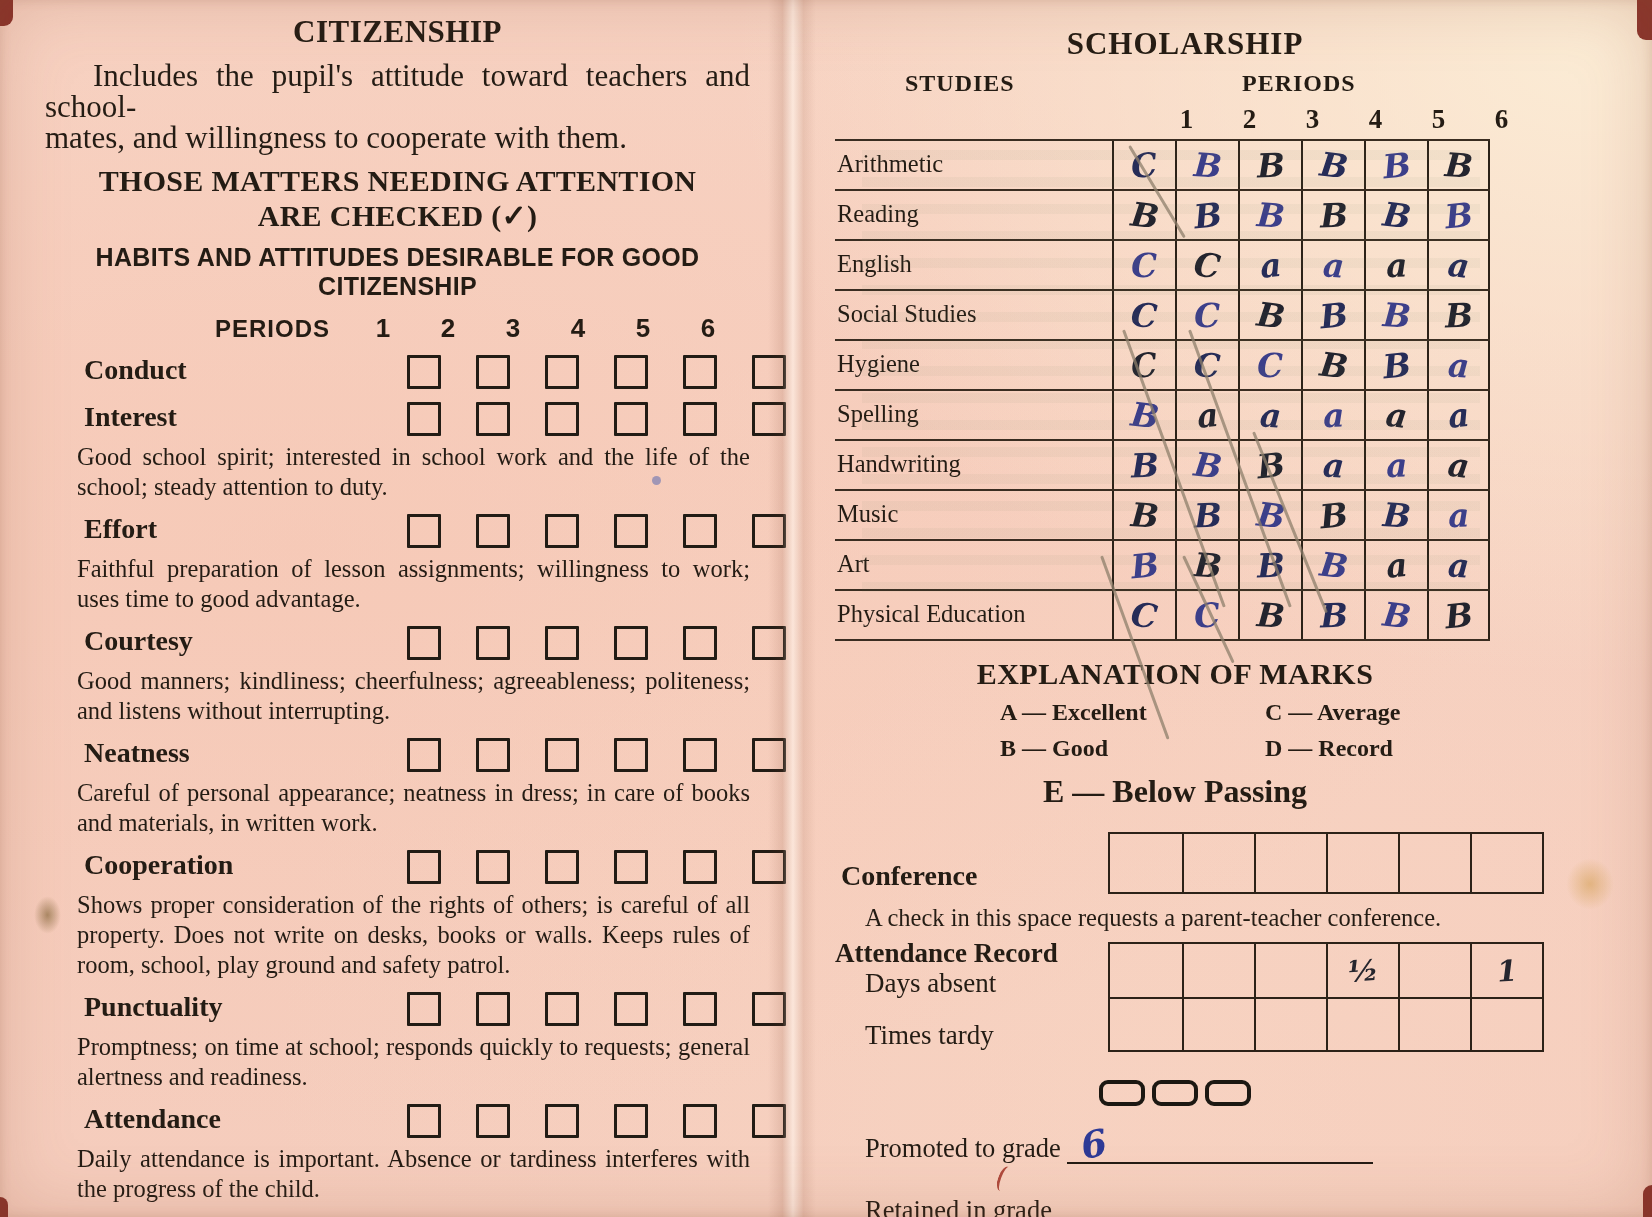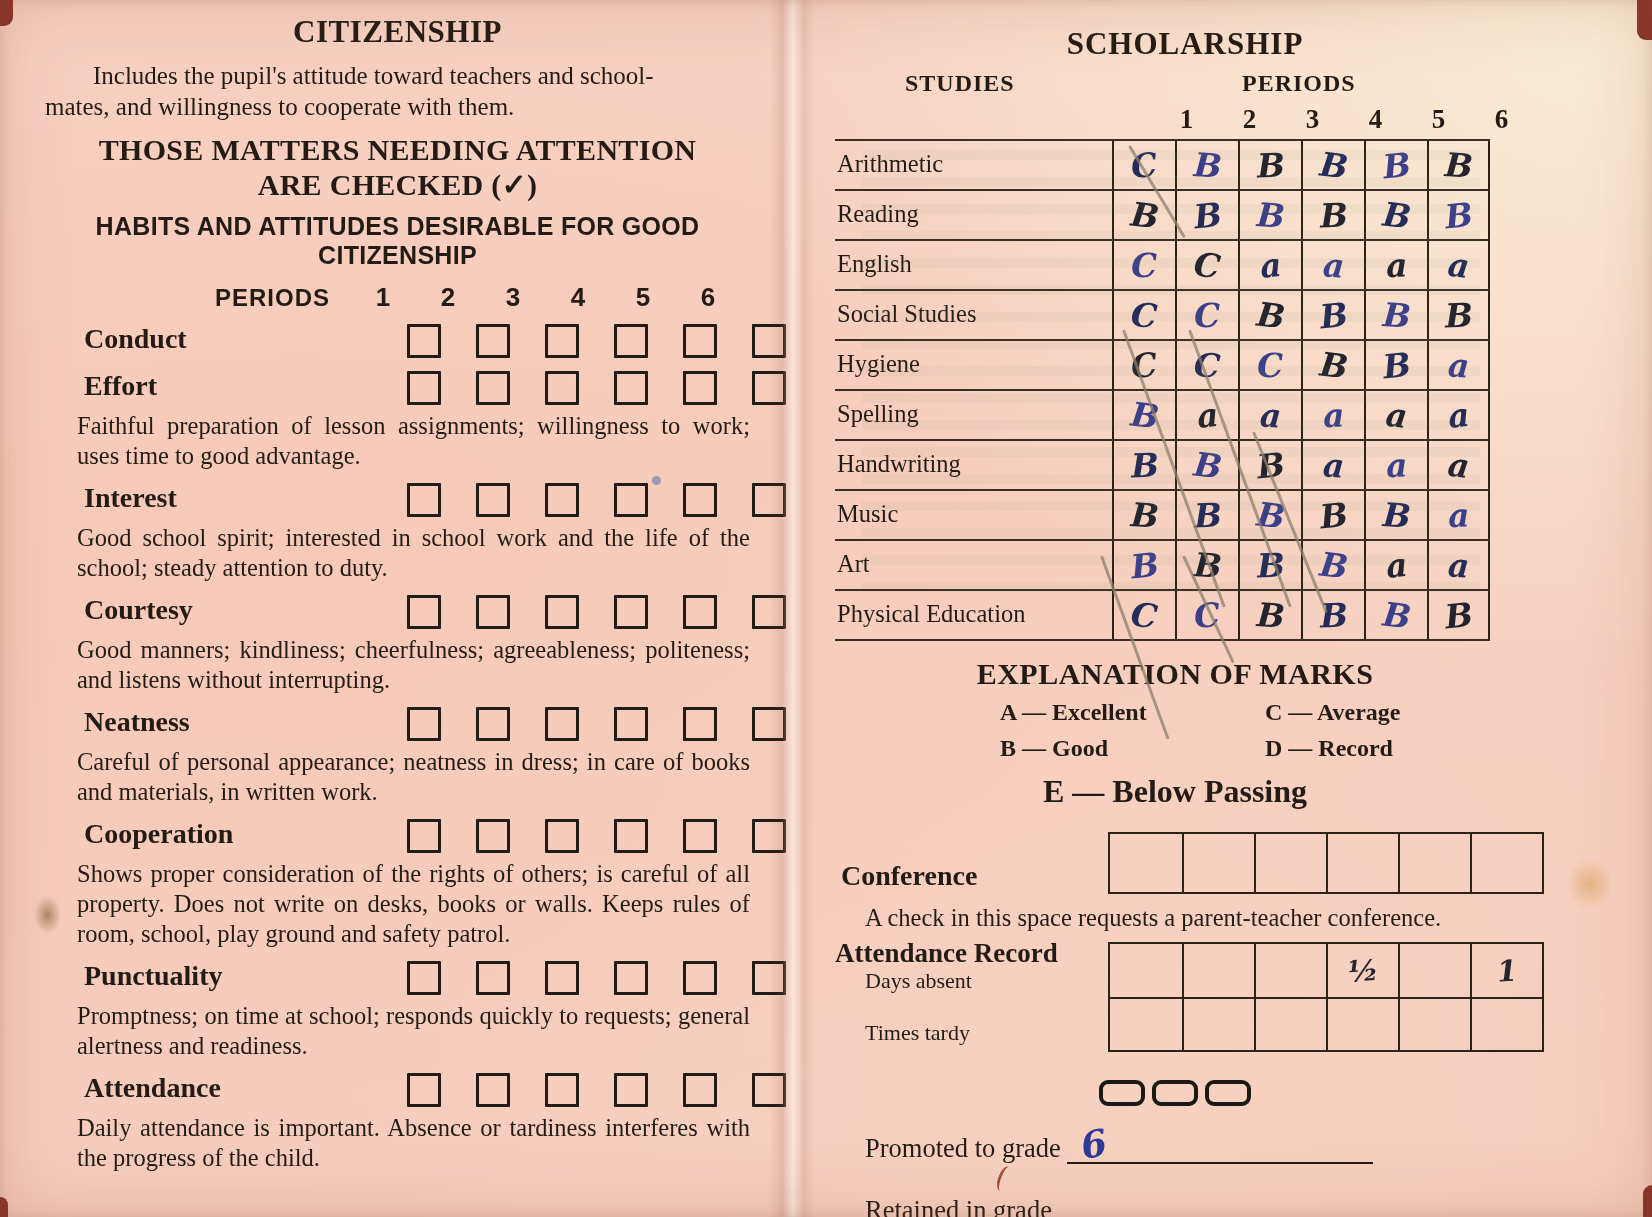--- a/index.html
+++ b/index.html
@@ -11,21 +11,21 @@
       linear-gradient(#f7d2c2,#f5ccbc);
     font-family:"Liberation Serif", serif; color:#241c14;}
   .card::after{content:"";position:absolute;inset:0;pointer-events:none;
     box-shadow:inset 0 0 70px rgba(150,84,56,.22), inset 0 0 12px rgba(120,60,40,.18);}
   .page{position:absolute;top:0;height:1217px;}
   .page-left{left:0;width:790px;padding:14px 40px 0 45px;box-sizing:border-box;}
   .page-right{left:790px;width:862px;padding:26px 0 0 45px;box-sizing:border-box;}
 
   
   .l-title{margin:0 0 10px;font-size:31px;font-weight:700;text-align:center;letter-spacing:.5px;}
-  .intro{margin:0 0 10px;font-size:25px;line-height:31px;text-indent:48px;text-align:justify;}
+  .intro{margin:0 0 10px;font-size:31px;line-height:31px;text-indent:48px;text-align:justify;}
   .notice{margin:0 0 10px;font-size:30px;line-height:35px;font-weight:700;text-align:center;letter-spacing:.3px;}
   .subhead{margin:0 0 12px;font-family:"Liberation Sans",sans-serif;font-size:25px;line-height:29px;font-weight:700;text-align:center;letter-spacing:.3px;}
   .periods-row{position:relative;height:36px;margin-bottom:2px;}
   .periods-label{position:absolute;left:170px;top:2px;font-family:"Liberation Sans",sans-serif;font-size:24px;font-weight:700;letter-spacing:1px;}
   .numcells{display:flex;gap:35px;}
   .numcells span{width:30px;text-align:center;font-family:"Liberation Sans",sans-serif;font-size:26px;font-weight:700;}
   .cit-nums{position:absolute;left:323px;top:0;}
   .c-section{margin-bottom:5px;}
   .crow{position:relative;height:42px;margin-left:39px;}
   .c-label{font-size:28px;font-weight:700;line-height:38px;}
@@ -60,21 +60,21 @@
   .conf-label{position:absolute;left:6px;bottom:4px;font-size:28px;font-weight:700;}
   .box-grid{position:absolute;left:273px;top:0;display:grid;border:2px solid #2c2218;}
   .conf-grid{grid-template-columns:repeat(6,72px);grid-template-rows:58px;}
   .bcell{border-left:2px solid #2c2218;display:flex;align-items:center;justify-content:center;}
   .bcell:first-child,.bcell.row2:nth-child(7){border-left:none;}
   .bcell.row2{border-top:2px solid #2c2218;}
   .conf-note{margin:8px 0 0 30px;font-size:24.5px;}
 
   .att{position:relative;height:116px;margin-top:10px;}
   .att-title{position:absolute;left:0;top:-4px;font-size:27px;font-weight:700;}
-  .att-sub{position:absolute;left:30px;font-size:22px;}
+  .att-sub{position:absolute;left:30px;font-size:27px;}
   .att-sub1{top:26px}.att-sub2{top:78px}
   .att-grid{grid-template-columns:repeat(6,72px);grid-template-rows:53px 53px;}
   .att-ink{font:italic 600 29px "DejaVu Serif",serif;color:#26262e;transform:rotate(-4deg);}
 
   .links{margin:22px 0 0 60px;width:560px;display:flex;justify-content:center;gap:7px;}
   .link{width:38px;height:18px;border:4.5px solid #1c1812;border-radius:9px;}
 
   .promo-line{position:relative;margin:22px 0 0 30px;font-size:26.5px;height:40px;}
   .uline{display:inline-block;border-bottom:2.5px solid #241c14;height:34px;vertical-align:bottom;position:relative;}
   .u1{width:306px;margin-left:6px;}
@@ -124,40 +124,40 @@
           <div class="crow"><span class="c-label">Conduct</span><div class="boxes">
               <span class="cbx"></span>
               <span class="cbx"></span>
               <span class="cbx"></span>
               <span class="cbx"></span>
               <span class="cbx"></span>
               <span class="cbx"></span>
             </div></div>
         </div>
         <div class="c-section">
+          <div class="crow"><span class="c-label">Interest</span><div class="boxes">
+              <span class="cbx"></span>
+              <span class="cbx"></span>
+              <span class="cbx"></span>
+              <span class="cbx"></span>
+              <span class="cbx"></span>
+              <span class="cbx"></span>
+            </div></div>
+          <p class="c-desc">Good school spirit; interested in school work and the life of the school; steady attention to duty.</p>
+        </div>
+        <div class="c-section">
           <div class="crow"><span class="c-label">Effort</span><div class="boxes">
               <span class="cbx"></span>
               <span class="cbx"></span>
               <span class="cbx"></span>
               <span class="cbx"></span>
               <span class="cbx"></span>
               <span class="cbx"></span>
             </div></div>
           <p class="c-desc">Faithful preparation of lesson assignments; willingness to work; uses time to good advantage.</p>
-        </div>
-        <div class="c-section">
-          <div class="crow"><span class="c-label">Interest</span><div class="boxes">
-              <span class="cbx"></span>
-              <span class="cbx"></span>
-              <span class="cbx"></span>
-              <span class="cbx"></span>
-              <span class="cbx"></span>
-              <span class="cbx"></span>
-            </div></div>
-          <p class="c-desc">Good school spirit; interested in school work and the life of the school; steady attention to duty.</p>
         </div>
         <div class="c-section">
           <div class="crow"><span class="c-label">Courtesy</span><div class="boxes">
               <span class="cbx"></span>
               <span class="cbx"></span>
               <span class="cbx"></span>
               <span class="cbx"></span>
               <span class="cbx"></span>
               <span class="cbx"></span>
             </div></div>

